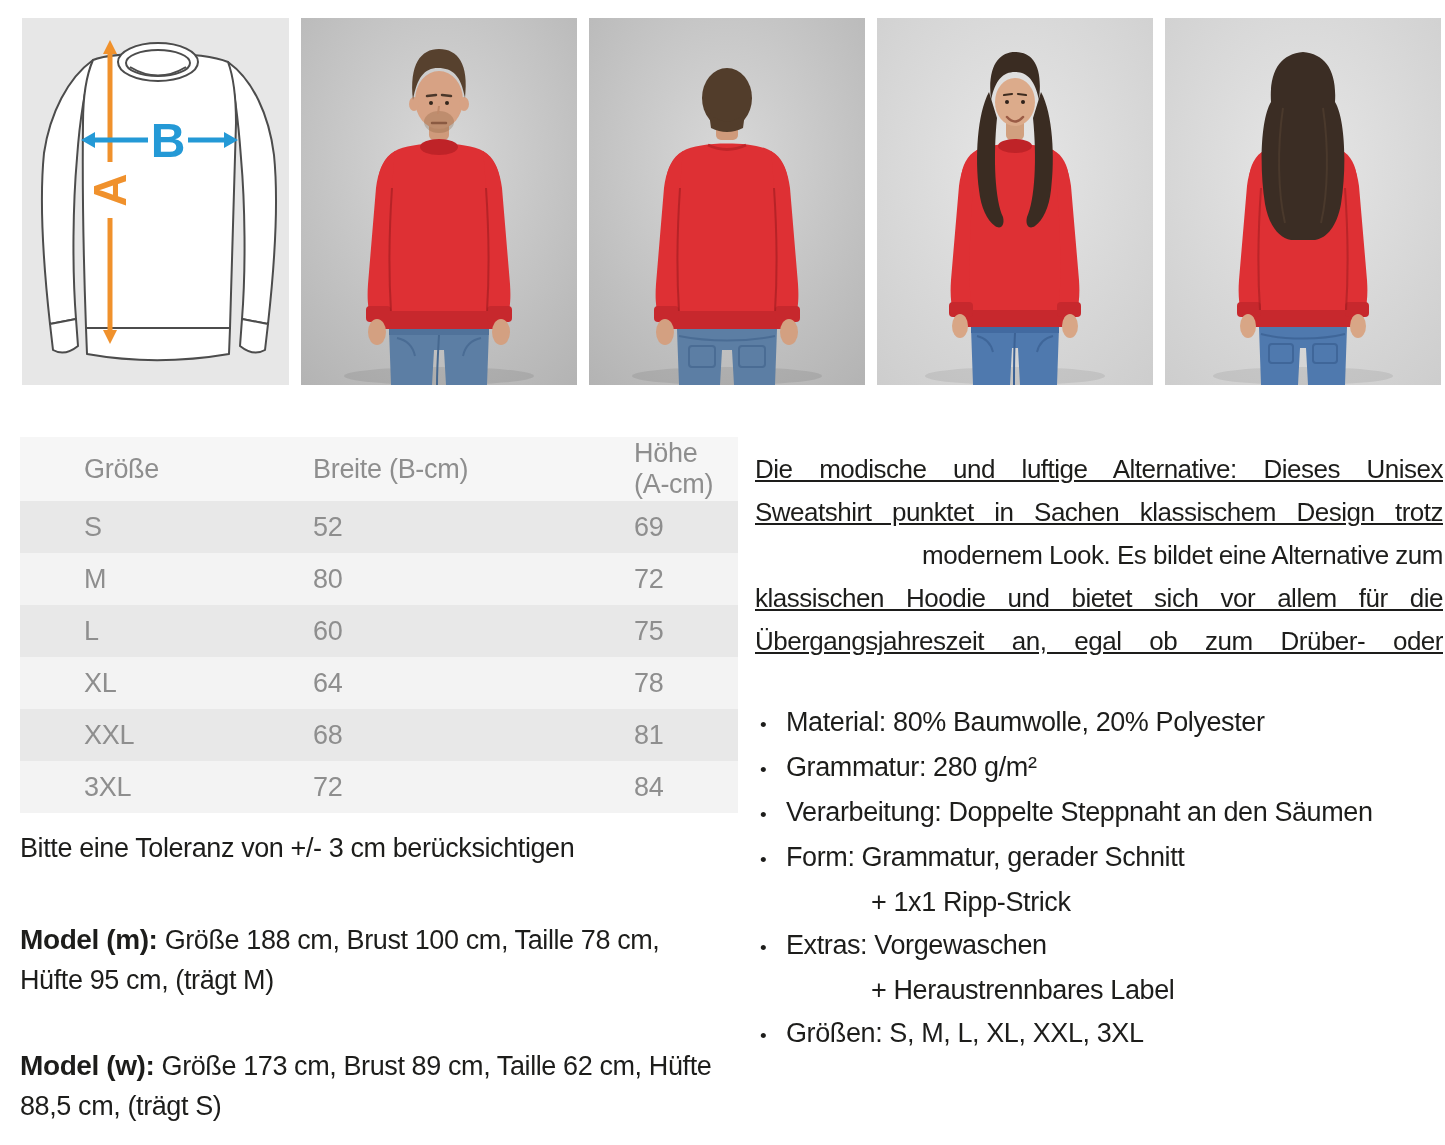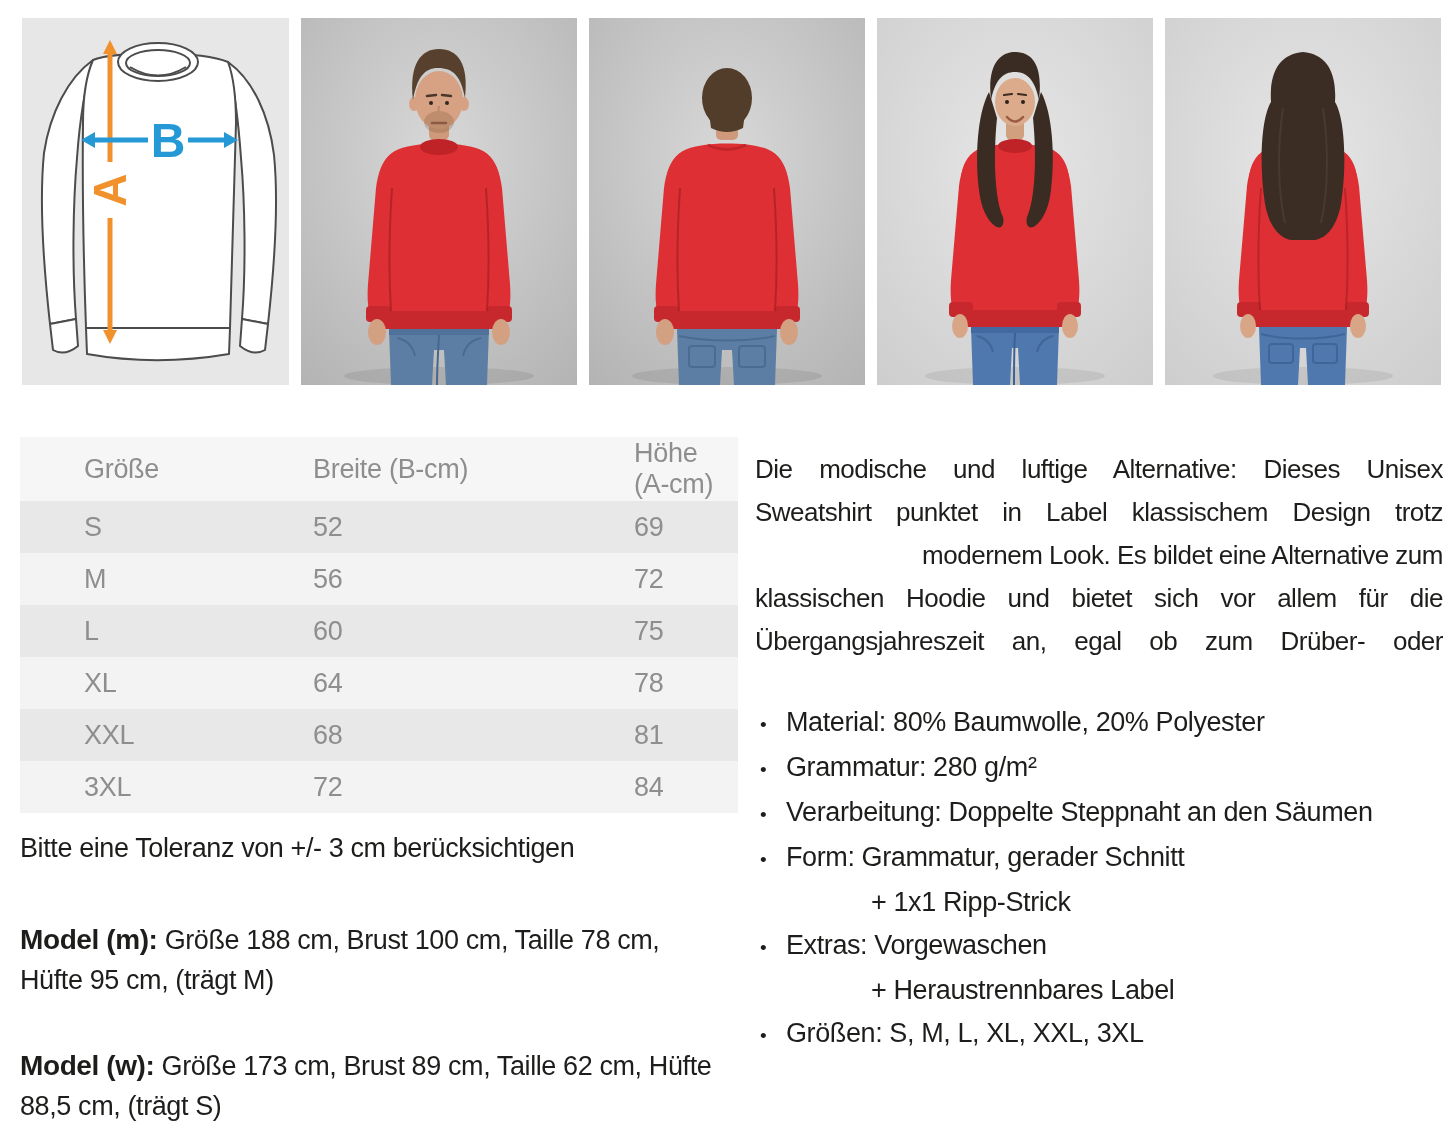--- a/index.html
+++ b/index.html
@@ -26,21 +26,21 @@
   table.size-table th:nth-child(2),table.size-table td:nth-child(2){width:256px;padding-left:44px;}
   table.size-table th:nth-child(3),table.size-table td:nth-child(3){padding-left:64px;}
   .tolerance{margin:20px 0 0 0;font-size:27px;letter-spacing:-0.4px;}
   .model{margin:0;font-size:27px;line-height:40px;letter-spacing:-0.4px;width:705px;}
   .model b{font-size:28px;}
   .model.m{margin-top:56px;}
   .model.w{margin-top:46px;}
   
   .description{width:688px;font-size:26px;line-height:43px;letter-spacing:-0.5px;}
   .description .line{min-height:43px;text-align:right;}
-  .description .just{text-align:justify;text-align-last:justify;}
+  .description .just{text-align:justify;text-align-last:justify;text-decoration:underline;}
   
   .features{margin-top:38px;font-size:27px;letter-spacing:-0.4px;}
   .feat{display:flex;align-items:baseline;line-height:43px;}
   .feat .dot{width:26px;flex:0 0 auto;padding-left:5px;font-size:19px;}
   .feat.cont{padding-left:116px;}
 </style>
 </head>
 <body>
 
 <div class="page">
@@ -252,21 +252,21 @@
             <th>Breite (B-cm)</th>
             <th>Höhe (A-cm)</th>
           </tr>
           <tr class="odd">
             <td>S</td>
             <td>52</td>
             <td>69</td>
           </tr>
           <tr class="even">
             <td>M</td>
-            <td>56</td>
+            <td>80</td>
             <td>72</td>
           </tr>
           <tr class="odd">
             <td>L</td>
             <td>60</td>
             <td>75</td>
           </tr>
           <tr class="even">
             <td>XL</td>
             <td>64</td>
@@ -288,21 +288,21 @@
       <p class="tolerance">Bitte eine Toleranz von +/- 3 cm berücksichtigen</p>
 
       <p class="model m"><b>Model (m):</b> <span>Größe 188 cm, Brust 100 cm, Taille 78 cm, Hüfte 95 cm, (trägt M)</span></p>
 
       <p class="model w"><b>Model (w):</b> <span>Größe 173 cm, Brust 89 cm, Taille 62 cm, Hüfte 88,5 cm, (trägt S)</span></p>
     </div>
 
     <div class="right-col">
       <div class="description">
         <div class="line just">Die modische und luftige Alternative: Dieses Unisex</div>
-        <div class="line just">Sweatshirt punktet in Label klassischem Design trotz</div>
+        <div class="line just">Sweatshirt punktet in Sachen klassischem Design trotz</div>
         <div class="line">modernem Look. Es bildet eine Alternative zum</div>
         <div class="line just">klassischen Hoodie und bietet sich vor allem für die</div>
         <div class="line just">Übergangsjahreszeit an, egal ob zum Drüber- oder</div>
       </div>
 
       <div class="features">
         <div class="feat">
             <span class="dot">•</span>
             <span class="ft">Material: 80% Baumwolle, 20% Polyester</span>
           </div>

